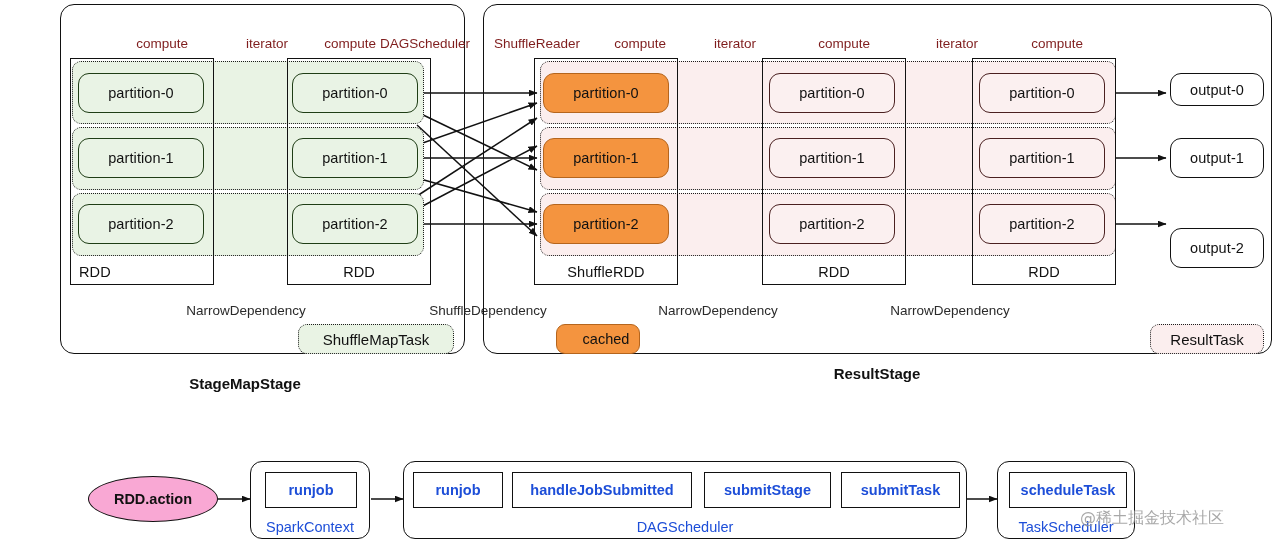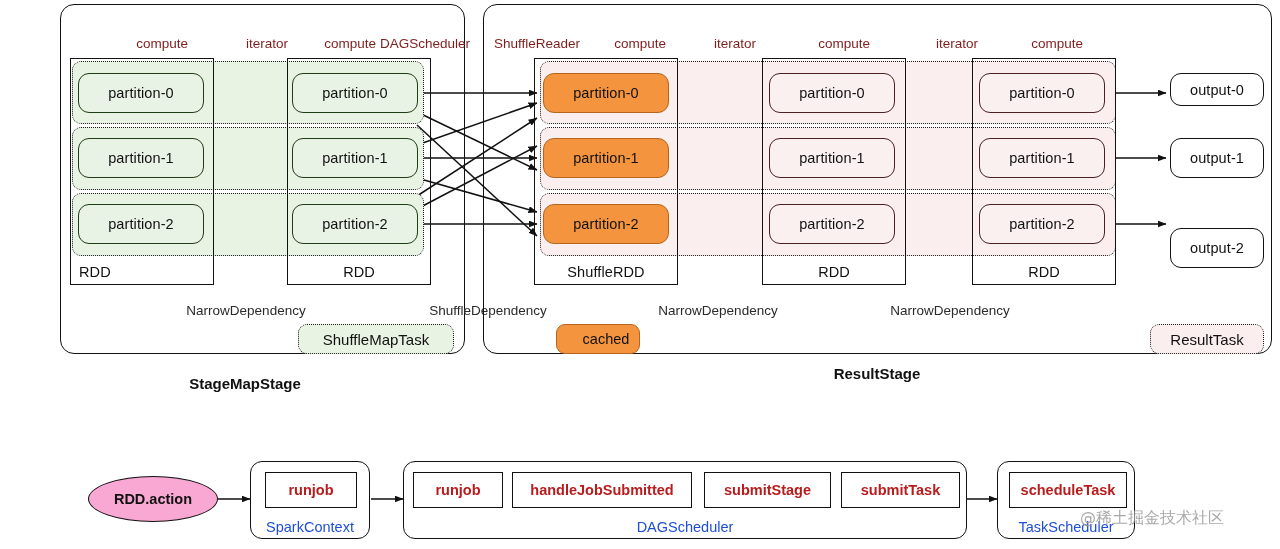--- a/index.html
+++ b/index.html
@@ -80,21 +80,21 @@
     border:1.6px solid #111;border-radius:50%;background:#f9a8d4;
     display:flex;align-items:center;justify-content:center;
     font-size:14.5px;font-weight:bold;white-space:nowrap;
   }
   .round-box{
     border:1.6px solid #111;border-radius:12px;background:#fff;position:absolute;
   }
   .sq-box{
     border:1.6px solid #111;background:#fff;position:absolute;
     display:flex;align-items:center;justify-content:center;
-    font-size:14.5px;font-weight:bold;white-space:nowrap;color:#b91c1c;
+    font-size:14.5px;font-weight:bold;white-space:nowrap;color:#1d4ed8;
   }
   .comp-label{
     position:absolute;left:0;right:0;bottom:3px;text-align:center;
     font-size:14.5px;color:#1d4ed8;white-space:nowrap;
   }
 
   .watermark{
     position:absolute;font-size:16px;color:#9a9a9a;white-space:nowrap;
     font-family:"DejaVu Sans",sans-serif;opacity:.85;
   }

